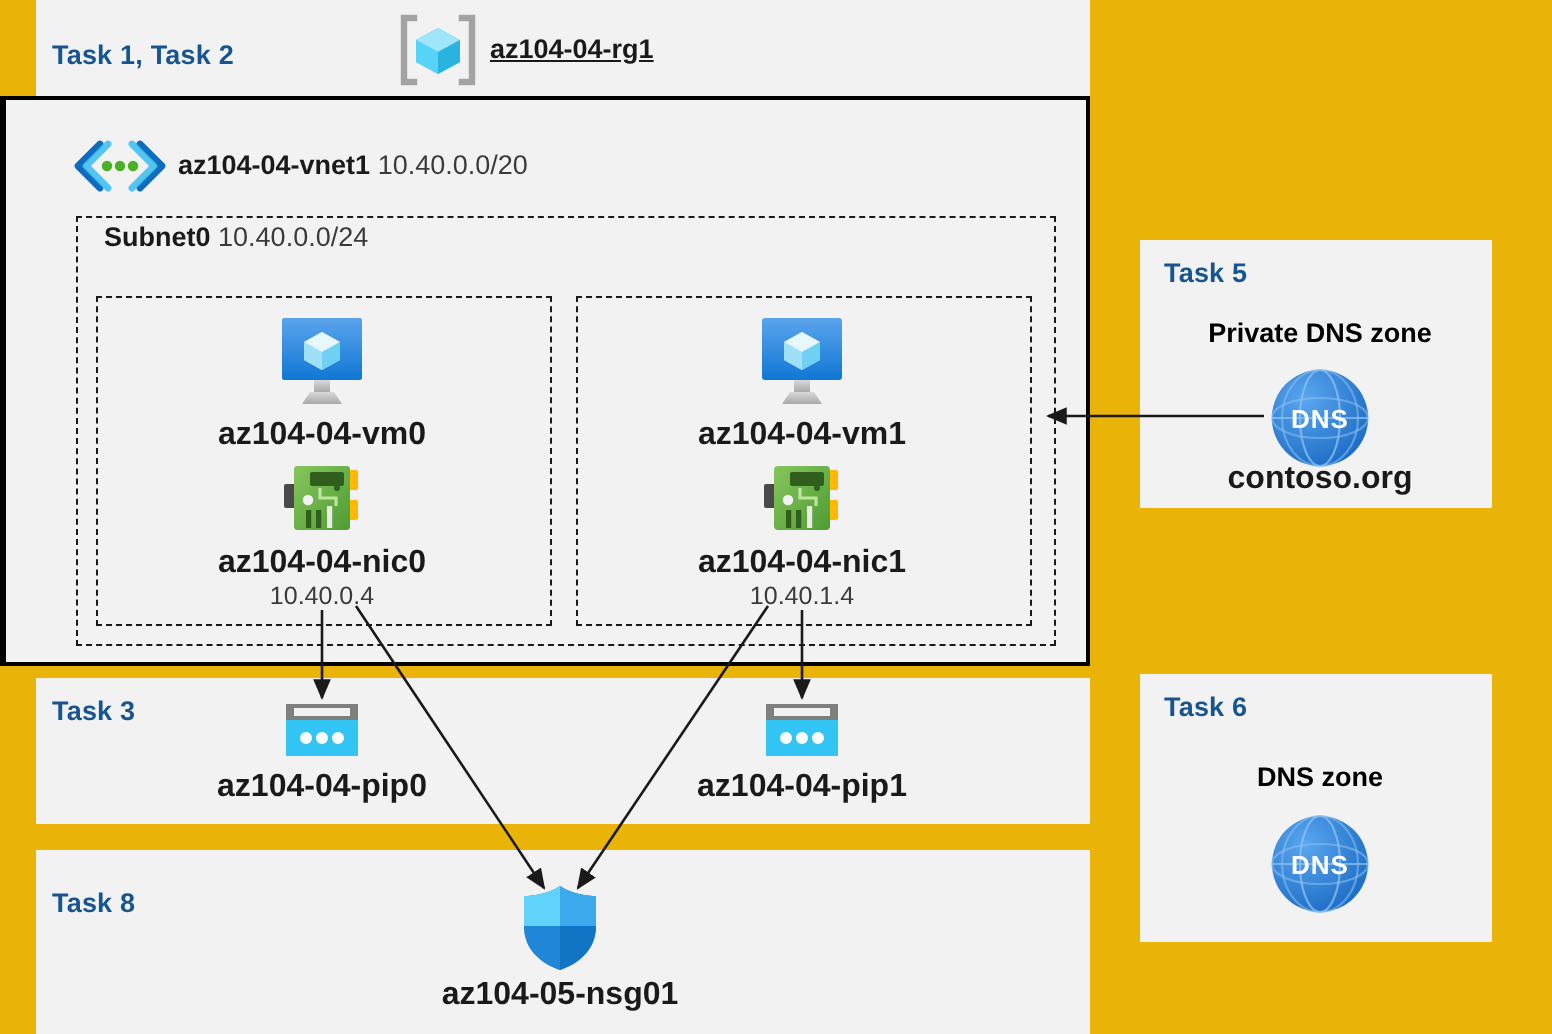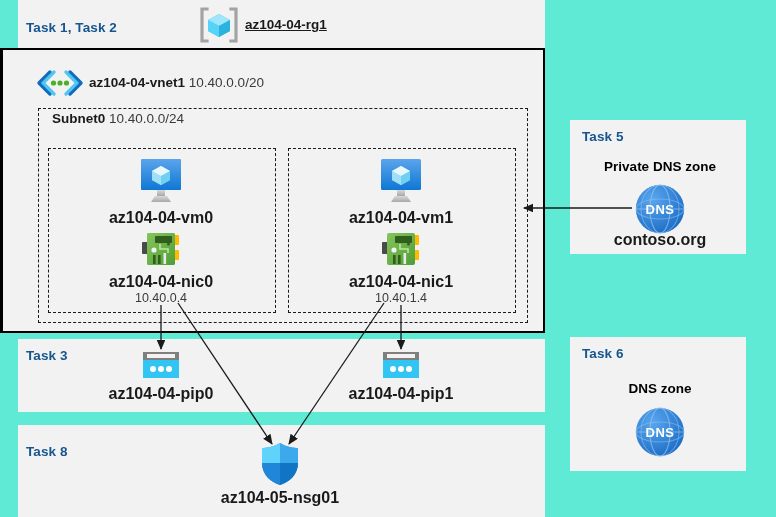--- a/index.html
+++ b/index.html
@@ -8,21 +8,21 @@
     background: #ffffff;
   }
   body {
     font-family: "Liberation Sans", sans-serif;
     -webkit-font-smoothing: antialiased;
   }
   #canvas {
     position: relative;
     width: 776px;
     height: 517px;
-    background: #5eead4;
+    background: #eab308;
     overflow: hidden;
   }
 
   
   .panel {
     position: absolute;
     background: #f2f2f2;
     box-sizing: border-box;
   }
   .panel-rg {

